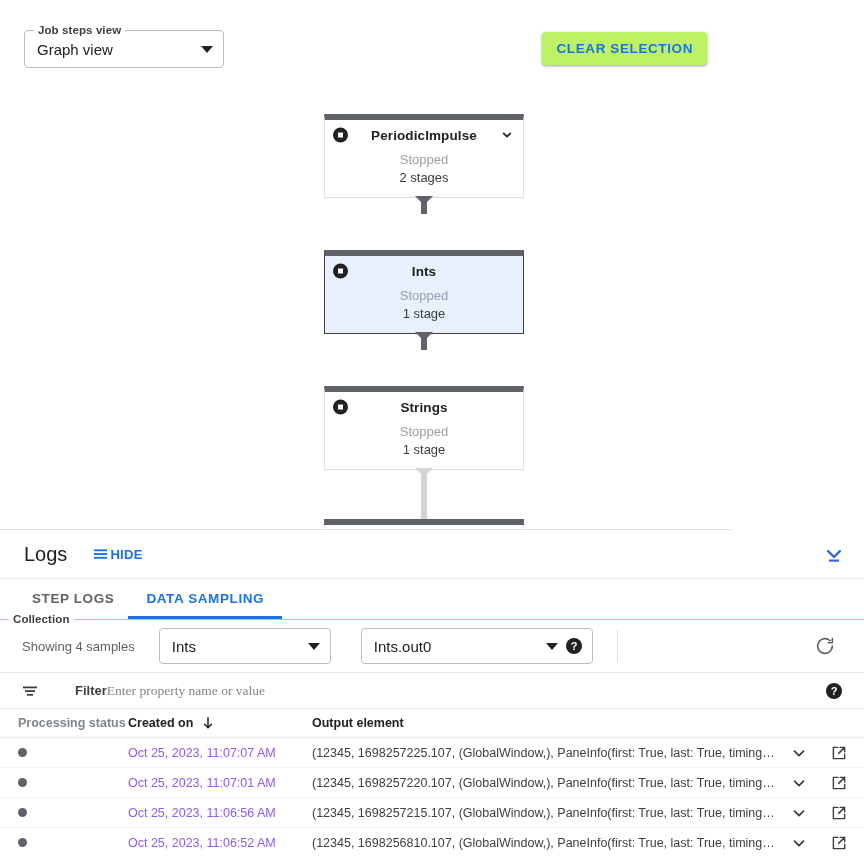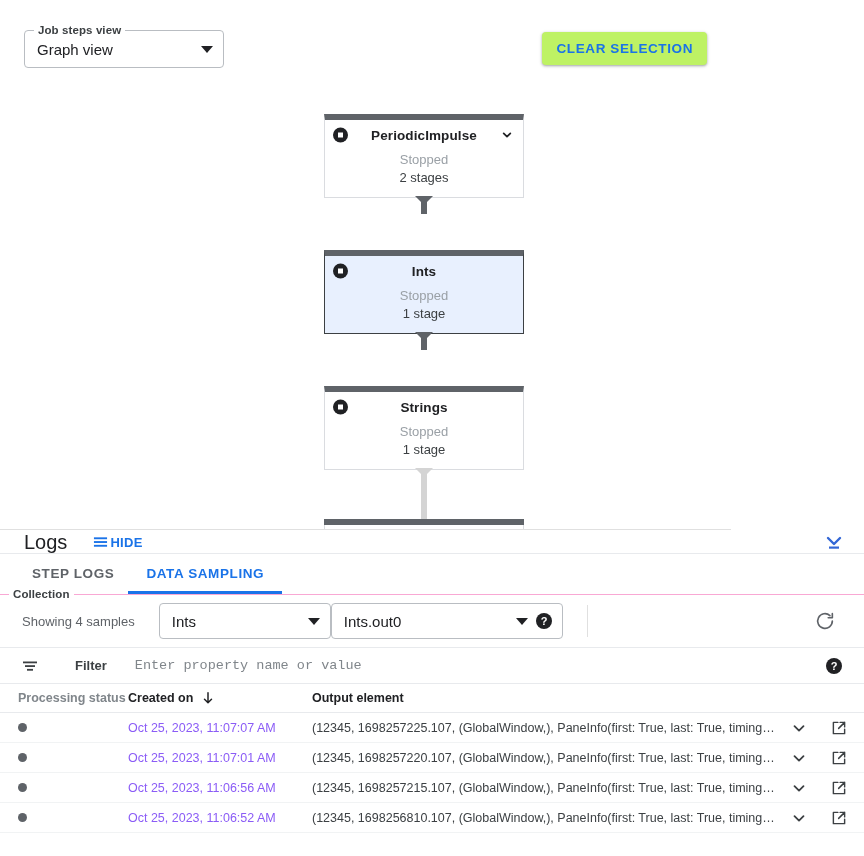--- a/index.html
+++ b/index.html
@@ -116,21 +116,21 @@
   .h-scroll {
     position: absolute; left: 424px; top: 531px; width: 26px; height: 5px;
     background: #c9c9c9; border-radius: 3px;
   }
 
   
   .logs-pane {
     position: absolute; left: 0; top: 531px; width: 864px; height: 325px; background: #fff;
   }
   .logs-header {
-    position: relative; height: 23px; display: flex; align-items: center;
+    position: relative; height: 48px; display: flex; align-items: center;
     border-bottom: 1px solid #e8eaed;
   }
   .logs-title { margin-left: 24px; font-size: 20px; color: #202124; }
   .hide-btn {
     margin-left: 26px; display: flex; align-items: center; gap: 2px;
     color: #1a73e8; font-size: 13px; font-weight: bold; letter-spacing: .3px;
     cursor: pointer; background: none; border: none; font-family: "Liberation Sans", sans-serif;
   }
   .collapse-btn {
     position: absolute; right: 18px; top: 50%; transform: translateY(-50%);
@@ -150,37 +150,37 @@
   .tab.active::after {
     content: ""; position: absolute; left: 0; right: 0; bottom: 0; height: 3px; background: #1a73e8;
   }
 
   .sampling-bar {
     position: relative; height: 53px; display: flex; align-items: center;
     border-bottom: 1px solid #e8eaed;
   }
   .showing-text { margin-left: 22px; font-size: 13px; color: #5f6368; }
   #stepField  { position: static; margin-left: 24px; width: 172px; height: 36px; }
-  #collField  { position: static; width: 232px; height: 36px; }
+  #collField  { position: static; margin-left: 30px; width: 232px; height: 36px; }
   .help-icon { width: 16px; height: 16px; margin-left: 8px; flex: none; cursor: pointer; }
   .vdivider { margin-left: 24px; width: 1px; height: 32px; background: #e0e0e0; }
   .refresh-btn {
     position: absolute; right: 28px; top: 50%; transform: translateY(-50%);
     width: 22px; height: 22px; cursor: pointer; background:none; border:none; padding:0;
   }
 
   .filter-bar {
     position: relative; height: 36px; display: flex; align-items: center;
     border-bottom: 1px solid #e8eaed;
   }
   .filter-icon { margin-left: 22px; width: 16px; height: 16px; }
   .filter-label { margin-left: 9px; font-size: 13px; font-weight: bold; color: #3c4043; padding-left: 28px; }
   .filter-input {
-    margin-left: 28px; border: none; outline: none; flex: 1;
-    font-size: 13.5px; color: #3c4043; font-family: Liberation Mono, monospace;
+    margin-left: 0; border: none; outline: none; flex: 1;
+    font-size: 13.5px; color: #3c4043; font-family: Liberation Serif, serif;
     background: transparent;
   }
   .filter-input::placeholder { color: #80868b; }
   .filter-help { position: absolute; right: 22px; width: 16px; height: 16px; cursor: pointer; }
 
   
   .tbl { width: 864px; }
   .tbl-head {
     height: 29px; display: flex; align-items: center;
     border-bottom: 1px solid #e8eaed; font-size: 12.5px; font-weight: bold;

